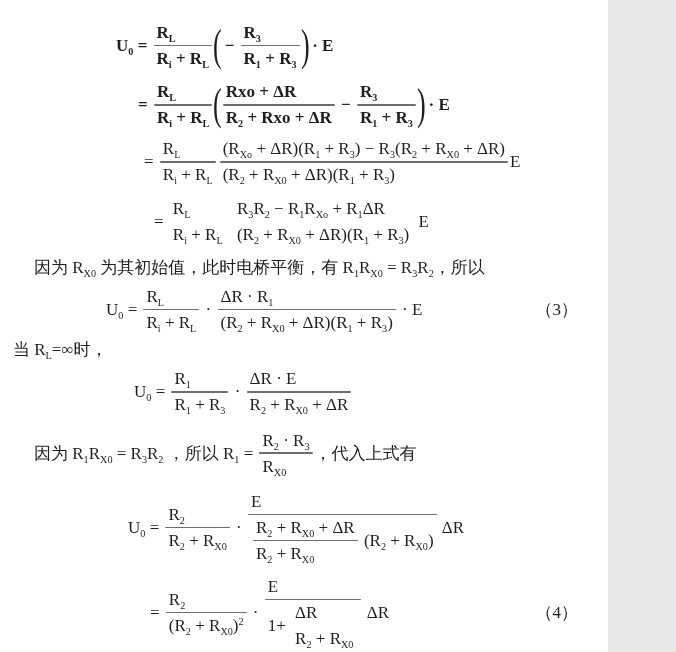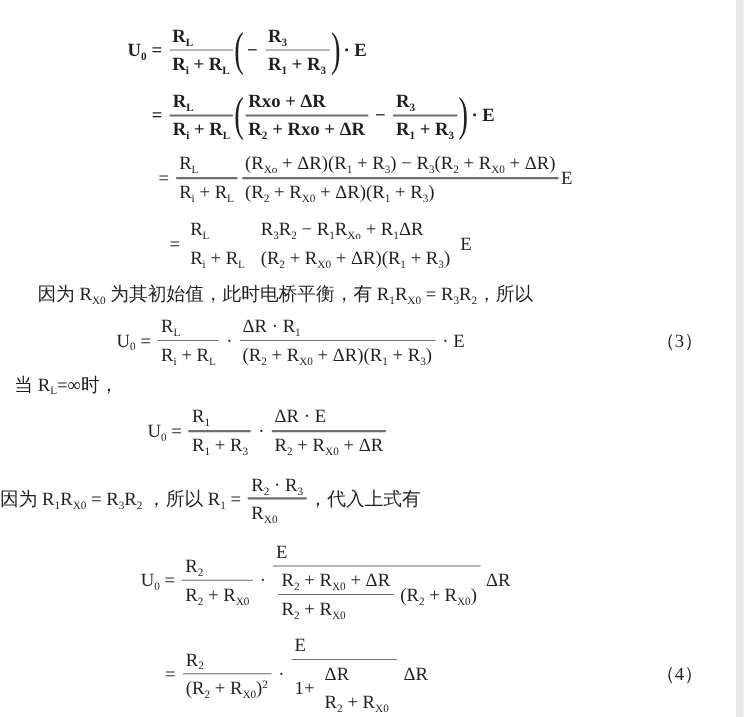--- a/index.html
+++ b/index.html
@@ -3,21 +3,21 @@
 <meta charset="utf-8">
 <style>
   :root{
     --bg:#ffffff;
     --fg:#1f1f1f;
     --bar:#6e6e6e;
   }
   *{box-sizing:border-box;}
   body{margin:0;background:#e8e8e8;}
   .page{
-    width:669px;height:652px;
+    width:608px;height:652px;
     background:var(--bg);
     color:var(--fg);
     font-family:"Liberation Serif","DejaVu Serif",serif;
     overflow:hidden;
     padding-top:10px;
     position:relative;
   }
   .line{position:relative;font-size:17px;line-height:1.25;}
   .line.bold{font-weight:bold;}
   .mrow{display:inline-flex;align-items:center;}
@@ -136,21 +136,21 @@
             <span class="fbar"></span>
             <span class="den"><span class="mtxt">R<sub>1</sub> + R<sub>3</sub></span></span>
           </span>
           <span class="mtxt"> · </span>
           <span class="mfrac">
             <span class="num"><span class="mtxt">ΔR · E</span></span>
             <span class="fbar"></span>
             <span class="den"><span class="mtxt">R<sub>2</sub> + R<sub>X0</sub> + ΔR</span></span>
           </span>
         </span></div>
-      <div class="line" style="margin-top: 14px; text-decoration: underline;"><span class="mrow">
+      <div class="line" style="margin-left: 34px; margin-top: 14px; text-decoration: underline;"><span class="mrow">
           <span class="mtxt">因为 R<sub>1</sub>R<sub>X0</sub> = R<sub>3</sub>R<sub>2</sub> ，所以 R<sub>1</sub> = </span>
           <span class="mfrac">
             <span class="num"><span class="mtxt">R<sub>2</sub> · R<sub>3</sub></span></span>
             <span class="fbar"></span>
             <span class="den"><span class="mtxt">R<sub>X0</sub></span></span>
           </span>
           <span class="mtxt">，代入上式有</span>
         </span></div>
       <div class="line" style="margin-left: 128px; margin-top: 14px;"><span class="mrow">
           <span class="mtxt">U<sub>0</sub> = </span>

